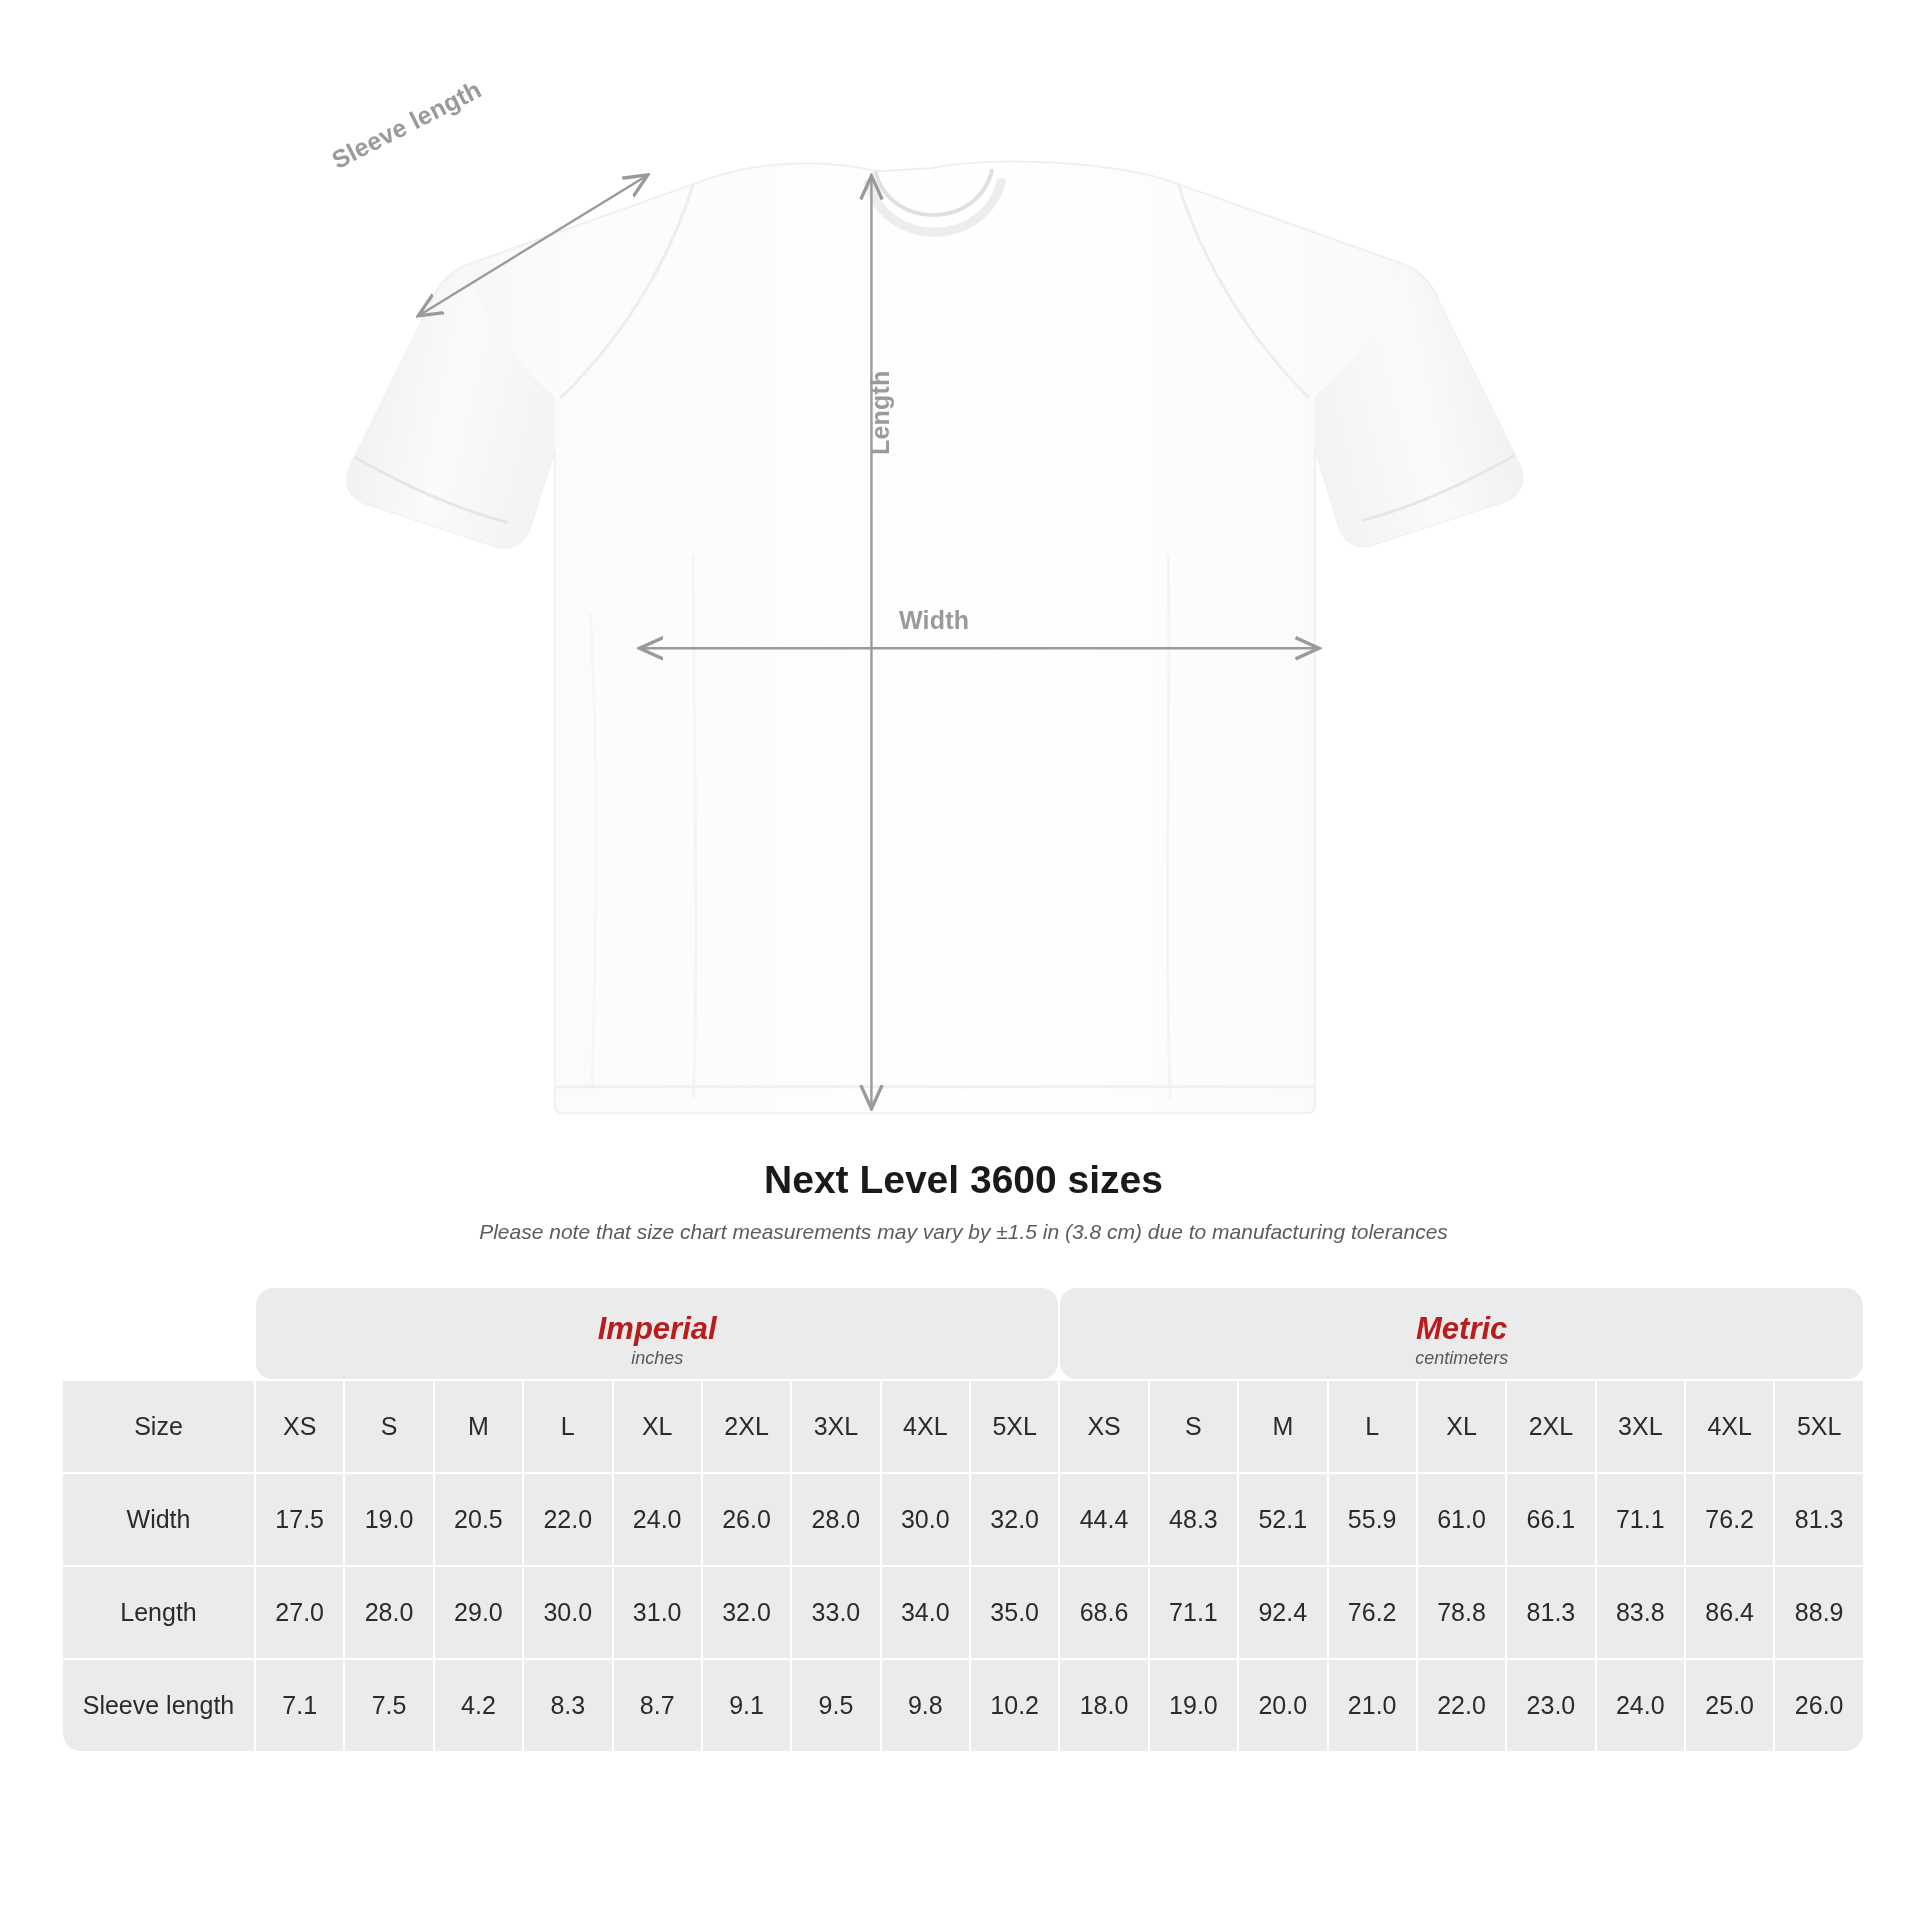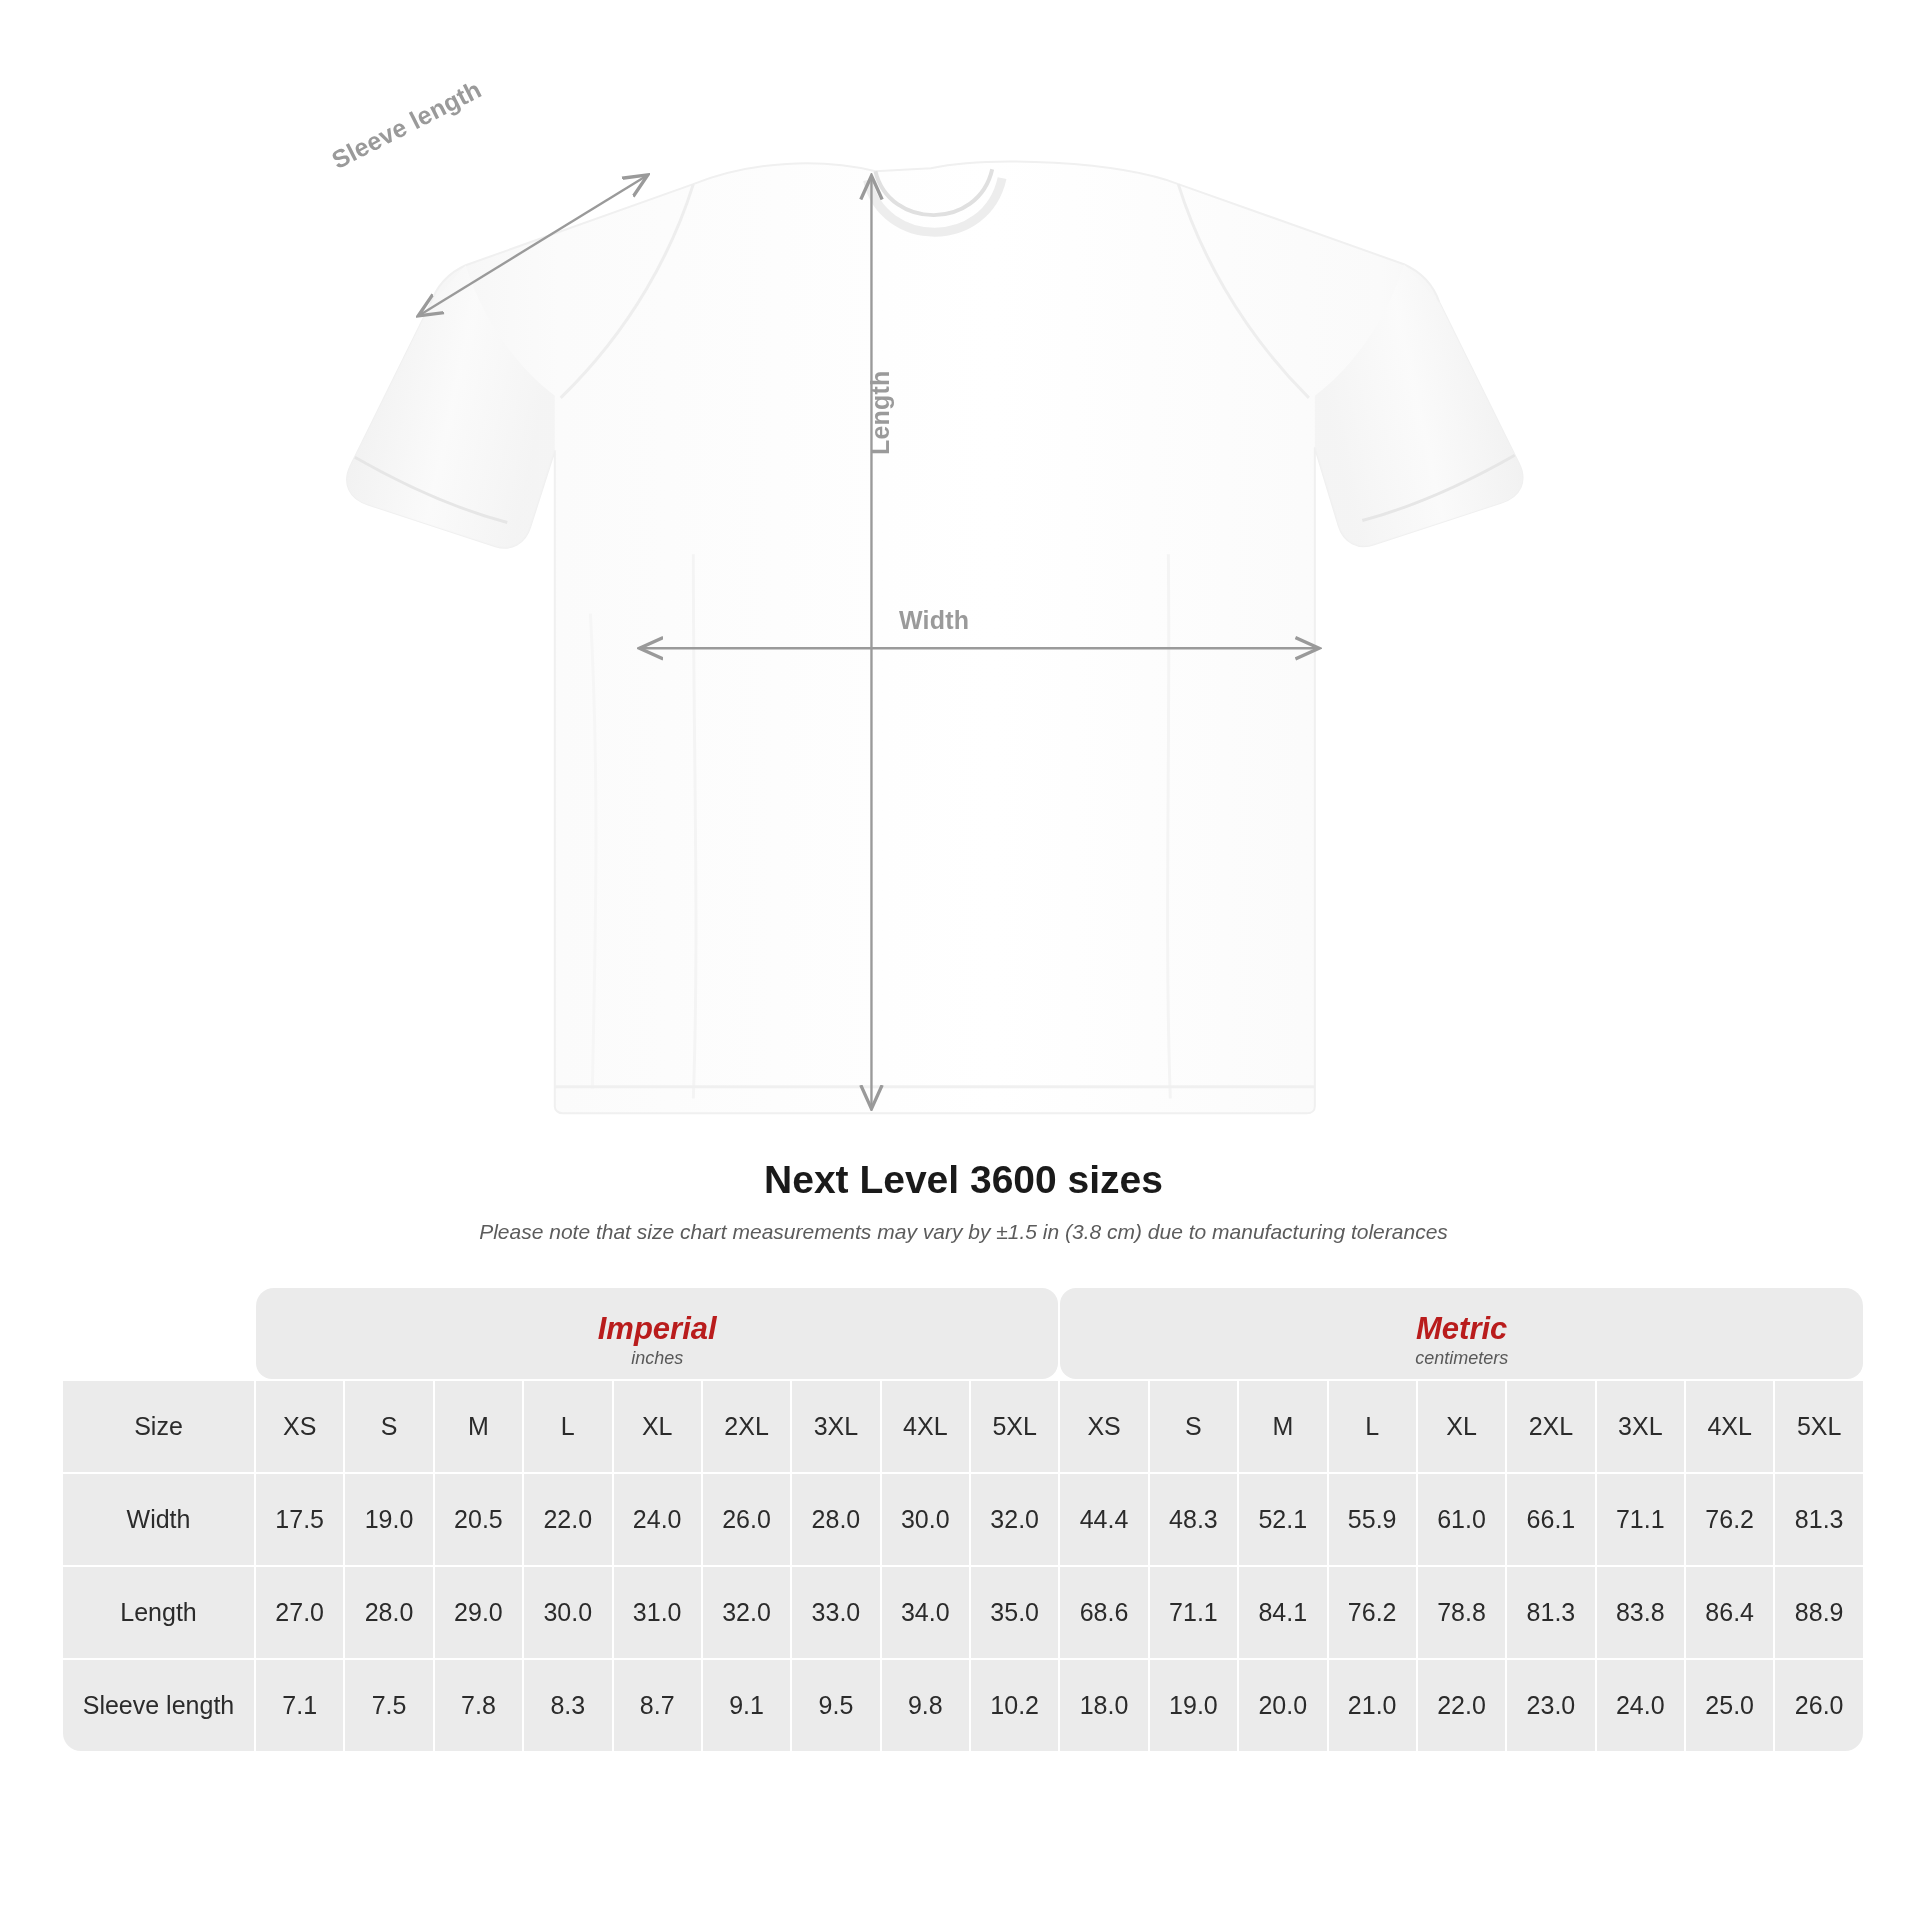--- a/index.html
+++ b/index.html
@@ -307,34 +307,34 @@
           <td>28.0</td>
           <td>29.0</td>
           <td>30.0</td>
           <td>31.0</td>
           <td>32.0</td>
           <td>33.0</td>
           <td>34.0</td>
           <td>35.0</td>
           <td>68.6</td>
           <td>71.1</td>
-          <td>84.1</td>
+          <td>92.4</td>
           <td>76.2</td>
           <td>78.8</td>
           <td>81.3</td>
           <td>83.8</td>
           <td>86.4</td>
           <td>88.9</td>
         </tr>
 
         <tr class="row-alt">
           <td class="rowhead col-label bl">Sleeve length</td>
           <td>7.1</td>
           <td>7.5</td>
-          <td>7.8</td>
+          <td>4.2</td>
           <td>8.3</td>
           <td>8.7</td>
           <td>9.1</td>
           <td>9.5</td>
           <td>9.8</td>
           <td>10.2</td>
           <td>18.0</td>
           <td>19.0</td>
           <td>20.0</td>
           <td>21.0</td>

